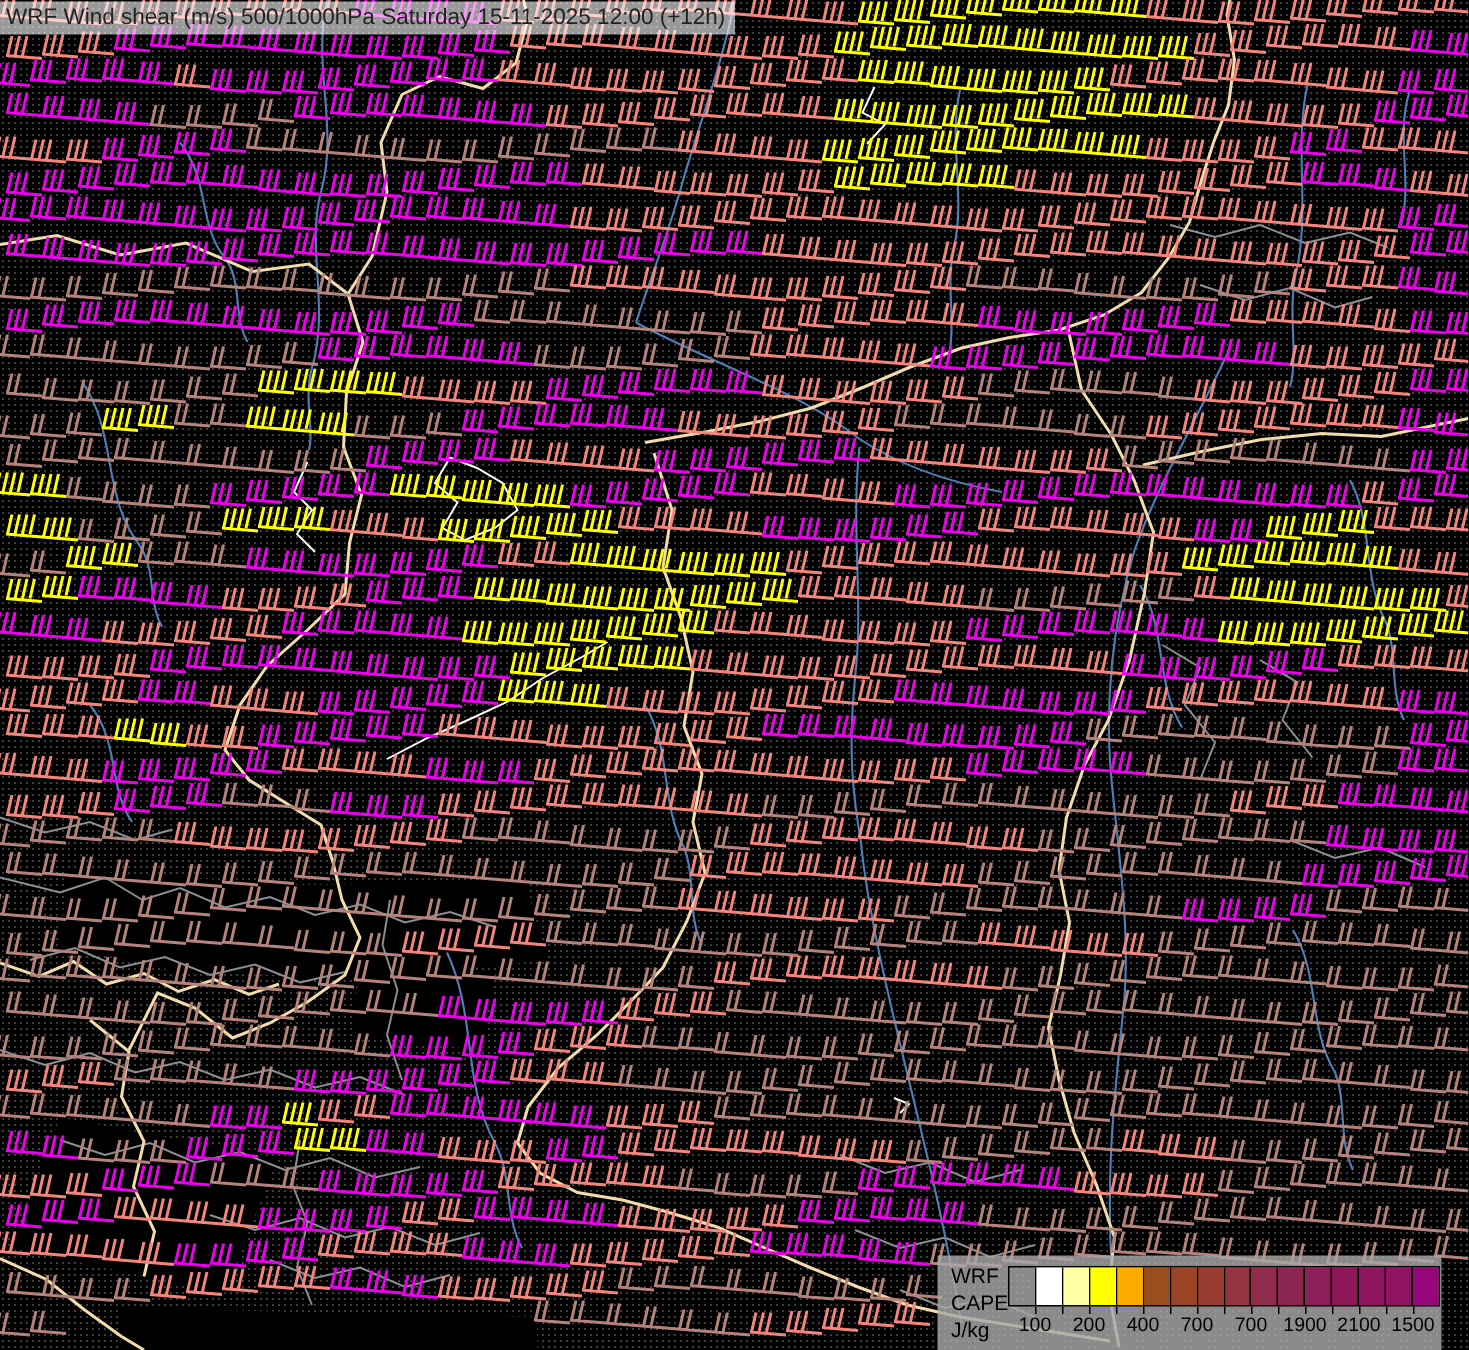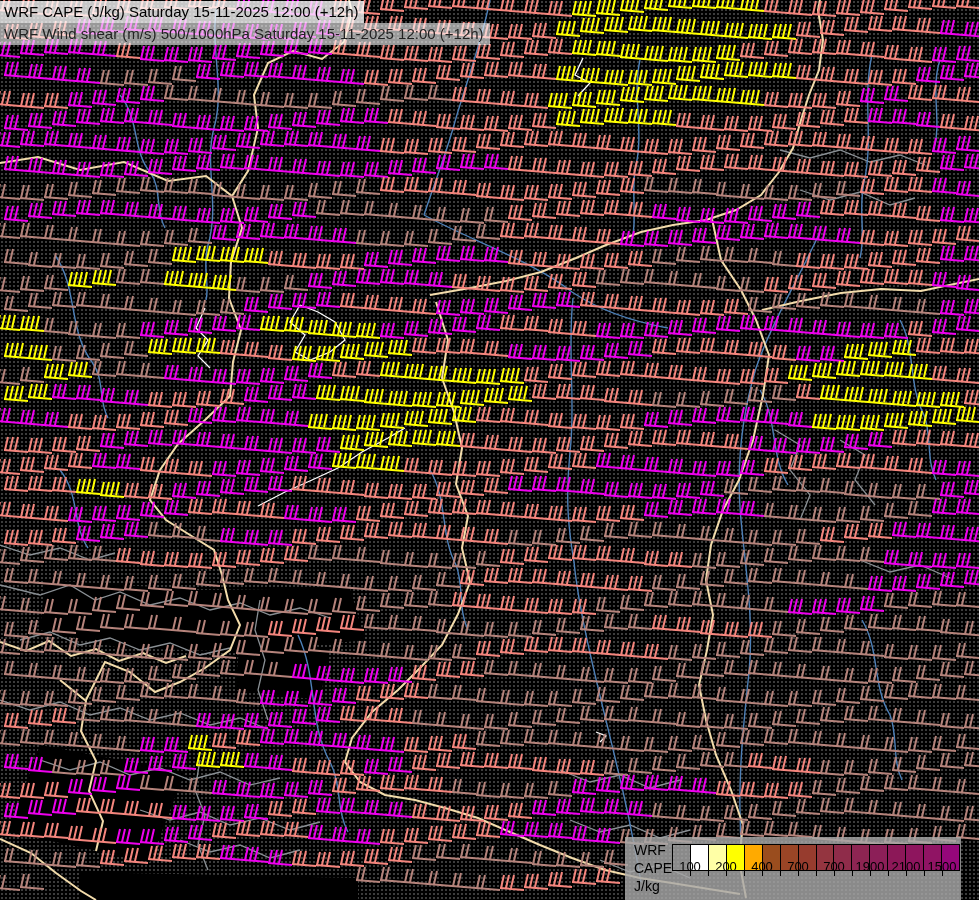--- a/index.html
+++ b/index.html
@@ -17,21 +17,21 @@
   .t2{background:rgba(255,255,255,0.60);color:#222;margin-top:0;}
   .legend{
     position:absolute;left:625px;top:837px;width:336px;height:63px;z-index:5;
     background:rgba(168,168,168,0.82);color:#000;
   }
   .legend-label{position:absolute;left:9px;top:4px;font-size:14px;line-height:18px;color:#000;}
   .legend-bar{position:absolute;left:47px;top:7px;width:288px;height:27px;display:flex;border:1px solid #000;box-sizing:border-box;}
   .swatch{flex:1 1 auto;border-right:1px solid #000;}
   .swatch:last-child{border-right:none;}
   .legend-tick{position:absolute;width:1px;height:5px;background:#000;top:34px;}
-  .legend-tick-label{position:absolute;top:22px;transform:translateX(-50%);font-size:13px;color:#000;}
+  .legend-tick-label{position:absolute;top:38px;transform:translateX(-50%);font-size:13px;color:#000;}
 </style>
 </head>
 <body>
 
 <div class="map">
   <svg id="map-svg" width="979" height="900" viewBox="0 0 979 900">
       <g>
         <path d="M45,580 L200,590 L350,588 L365,640 L250,652 L120,648 L40,630 Z" fill="#000000" stroke-linecap="butt" stroke-linejoin="miter"></path>
         <path d="M240,640 L330,648 L320,700 L235,690 Z" fill="#000000" stroke-linecap="butt" stroke-linejoin="miter"></path>
         <path d="M40,745 L185,772 L150,862 L8,832 Z" fill="#000000" stroke-linecap="butt" stroke-linejoin="miter"></path>
@@ -213,21 +213,20 @@
         <path d="M620,842L644,844M621,842L624,829M626,842L629,829M644,842L668,844M645,842L648,829M650,842L653,829M668,840L692,842M669,840L672,827M674,840L677,827M692,838L716,840M693,838L696,825M698,838L701,825M716,836L740,838M717,836L720,823M722,836L725,823M740,834L764,836M741,834L744,821M746,834L749,821M764,834L788,836M765,834L768,821M770,834L773,821M788,835L812,837M789,835L792,822M794,835L797,822M812,838L836,840M813,838L816,825M818,838L821,825M836,840L860,842M837,840L840,827M842,840L845,827M860,842L884,844M861,842L864,829M866,842L869,829M884,842L908,844M885,842L888,829M890,842L893,829M908,841L932,843M909,841L912,828M914,841L917,828M932,839L956,841M933,839L936,826M938,839L941,826M956,837L980,839M957,837L960,824M962,837L965,824" fill="none" stroke="#b5837b" stroke-width="2" stroke-linecap="butt" stroke-linejoin="miter"></path>
         <path d="M4,861L28,863M5,861L8,848M10,861L13,848M28,863L52,865M29,863L32,850M34,863L37,850M52,865L76,867M53,865L56,852M58,865L61,852M76,865L100,867M77,865L80,852M82,865L85,852M412,858L436,860M413,858L416,845M418,858L421,845M436,857L460,859M437,857L440,844M442,857L445,844M460,857L484,859M461,857L464,844M466,857L469,844M484,859L508,861M485,859L488,846M490,859L493,846M508,861L532,863M509,861L512,848M514,861L517,848M532,864L556,866M533,864L536,851M538,864L541,851M556,865L580,867M557,865L560,852M562,865L565,852M580,865L604,867M581,865L584,852M586,865L589,852M604,863L628,865M605,863L608,850M610,863L613,850" fill="none" stroke="#b5837b" stroke-width="2" stroke-linecap="butt" stroke-linejoin="miter"></path>
         <path d="M100,863L124,865M101,863L104,850M106,863L109,850M111,863L114,850M124,861L148,863M125,861L128,848M130,861L133,848M135,861L138,848M148,859L172,861M149,859L152,846M154,859L157,846M159,859L162,846M172,857L196,859M173,857L176,844M178,857L181,844M183,857L186,844M196,857L220,859M197,857L200,844M202,857L205,844M207,857L210,844M292,864L316,866M293,864L296,851M298,864L301,851M303,864L306,851M316,865L340,867M317,865L320,852M322,865L325,852M327,865L330,852M340,864L364,866M341,864L344,851M346,864L349,851M351,864L354,851M364,862L388,864M365,862L368,849M370,862L373,849M375,862L378,849M388,860L412,862M389,860L392,847M394,860L397,847M399,860L402,847" fill="none" stroke="#f4857d" stroke-width="2" stroke-linecap="butt" stroke-linejoin="miter"></path>
         <path d="M220,858L244,860M221,858L224,845M226,858L229,845M231,858L234,845M244,860L268,862M245,860L248,847M250,860L253,847M255,860L258,847M268,863L292,865M269,863L272,850M274,863L277,850M279,863L282,850" fill="none" stroke="#ee00ee" stroke-width="2" stroke-linecap="butt" stroke-linejoin="miter"></path>
         <path d="M-4,888L20,890M-3,888L0,875M2,888L5,875M20,887L44,889M21,887L24,874M26,887L29,874M356,880L380,882M357,880L360,867M362,880L365,867M380,880L404,882M381,880L384,867M386,880L389,867M404,882L428,884M405,882L408,869M410,882L413,869M428,884L452,886M429,884L432,871M434,884L437,871M452,886L476,888M453,886L456,873M458,886L461,873M476,888L500,890M477,888L480,875M482,888L485,875" fill="none" stroke="#b5837b" stroke-width="2" stroke-linecap="butt" stroke-linejoin="miter"></path>
         <path d="M500,888L524,890M501,888L504,875M506,888L509,875M511,888L514,875M524,887L548,889M525,887L528,874M530,887L533,874M535,887L538,874M548,885L572,887M549,885L552,872M554,885L557,872M559,885L562,872M572,882L596,884M573,882L576,869M578,882L581,869M583,882L586,869M596,881L620,883M597,881L600,868M602,881L605,868M607,881L610,868" fill="none" stroke="#f4857d" stroke-width="2" stroke-linecap="butt" stroke-linejoin="miter"></path>
       </g>
     </svg>
 
   <div class="titles">
-    <span class="title-line t1">WRF CAPE (J/kg) Saturday 15-11-2025 12:00 (+12h)</span>
     <span class="title-line t2">WRF Wind shear (m/s) 500/1000hPa Saturday 15-11-2025 12:00 (+12h)</span>
   </div>
 
   <div class="legend">
     <div class="legend-label">
       <div>WRF</div>
       <div>CAPE</div>
       <div>J/kg</div>
     </div>
     <div class="legend-bar" id="legend-bar">

